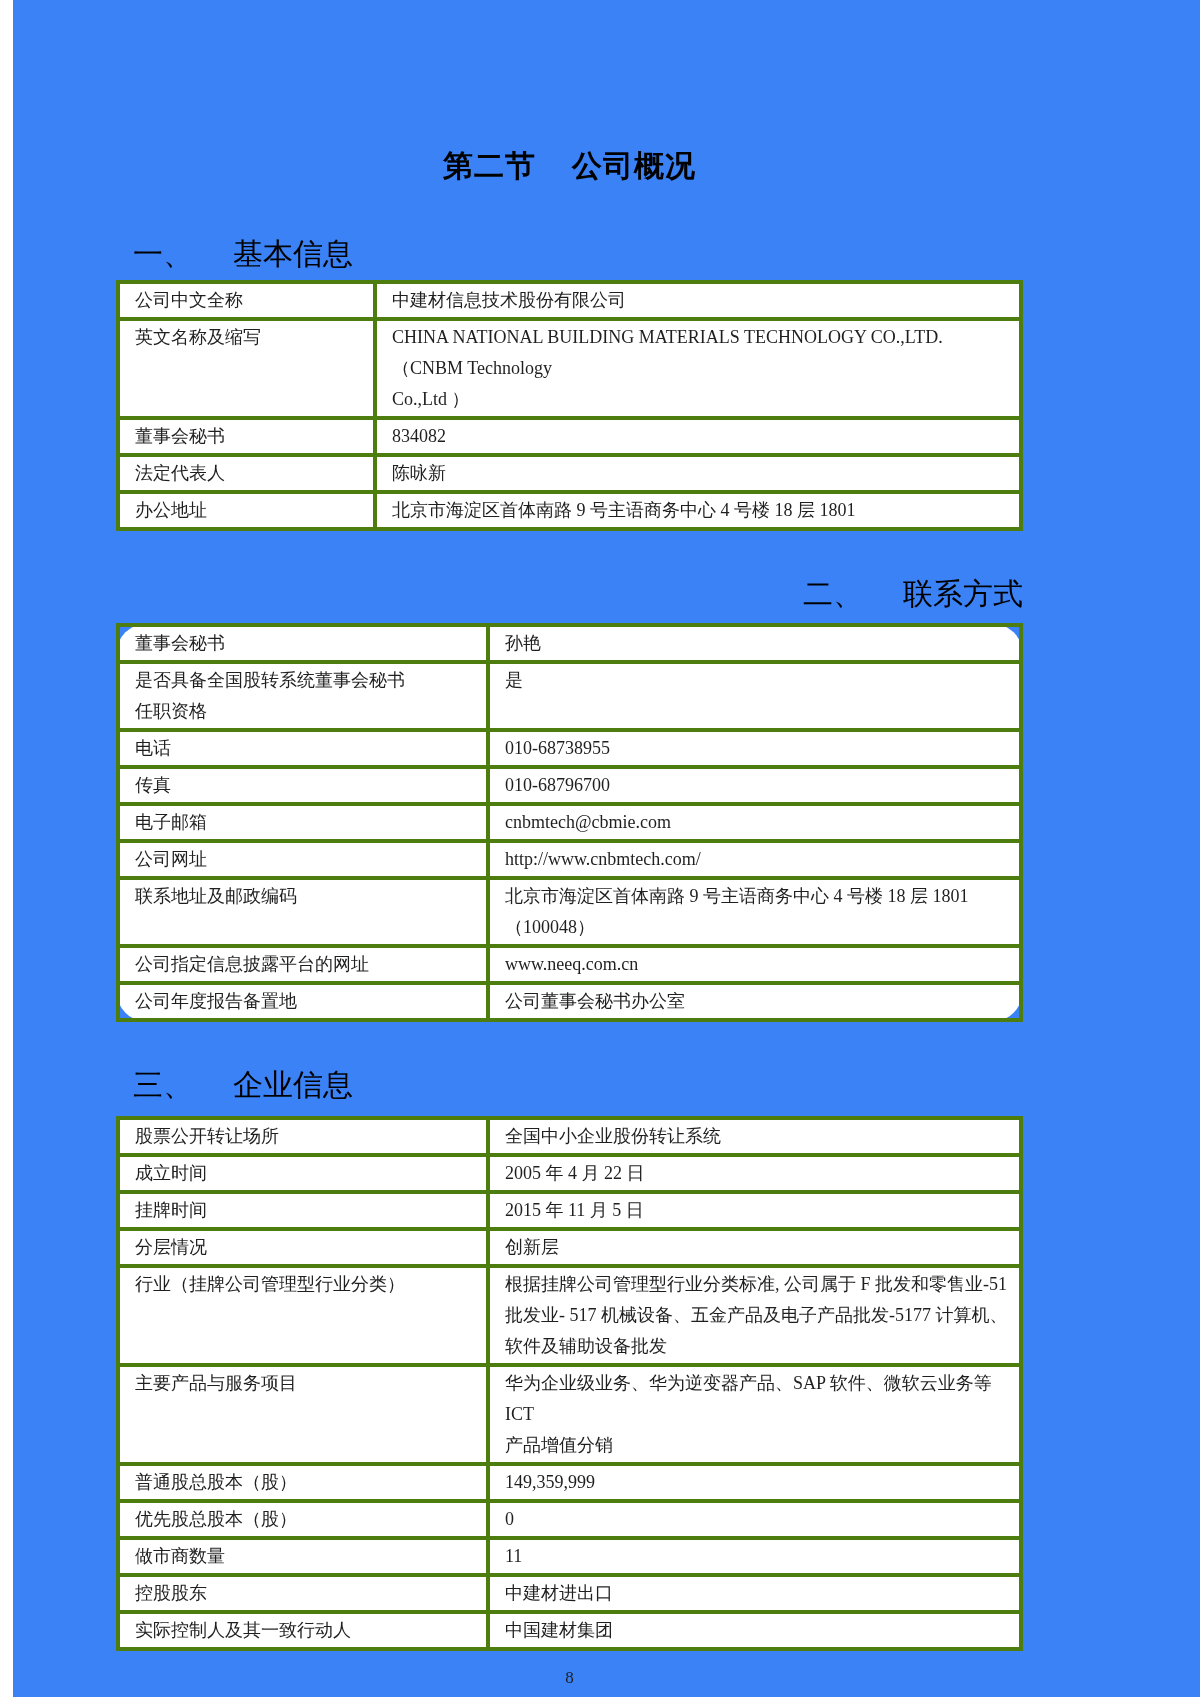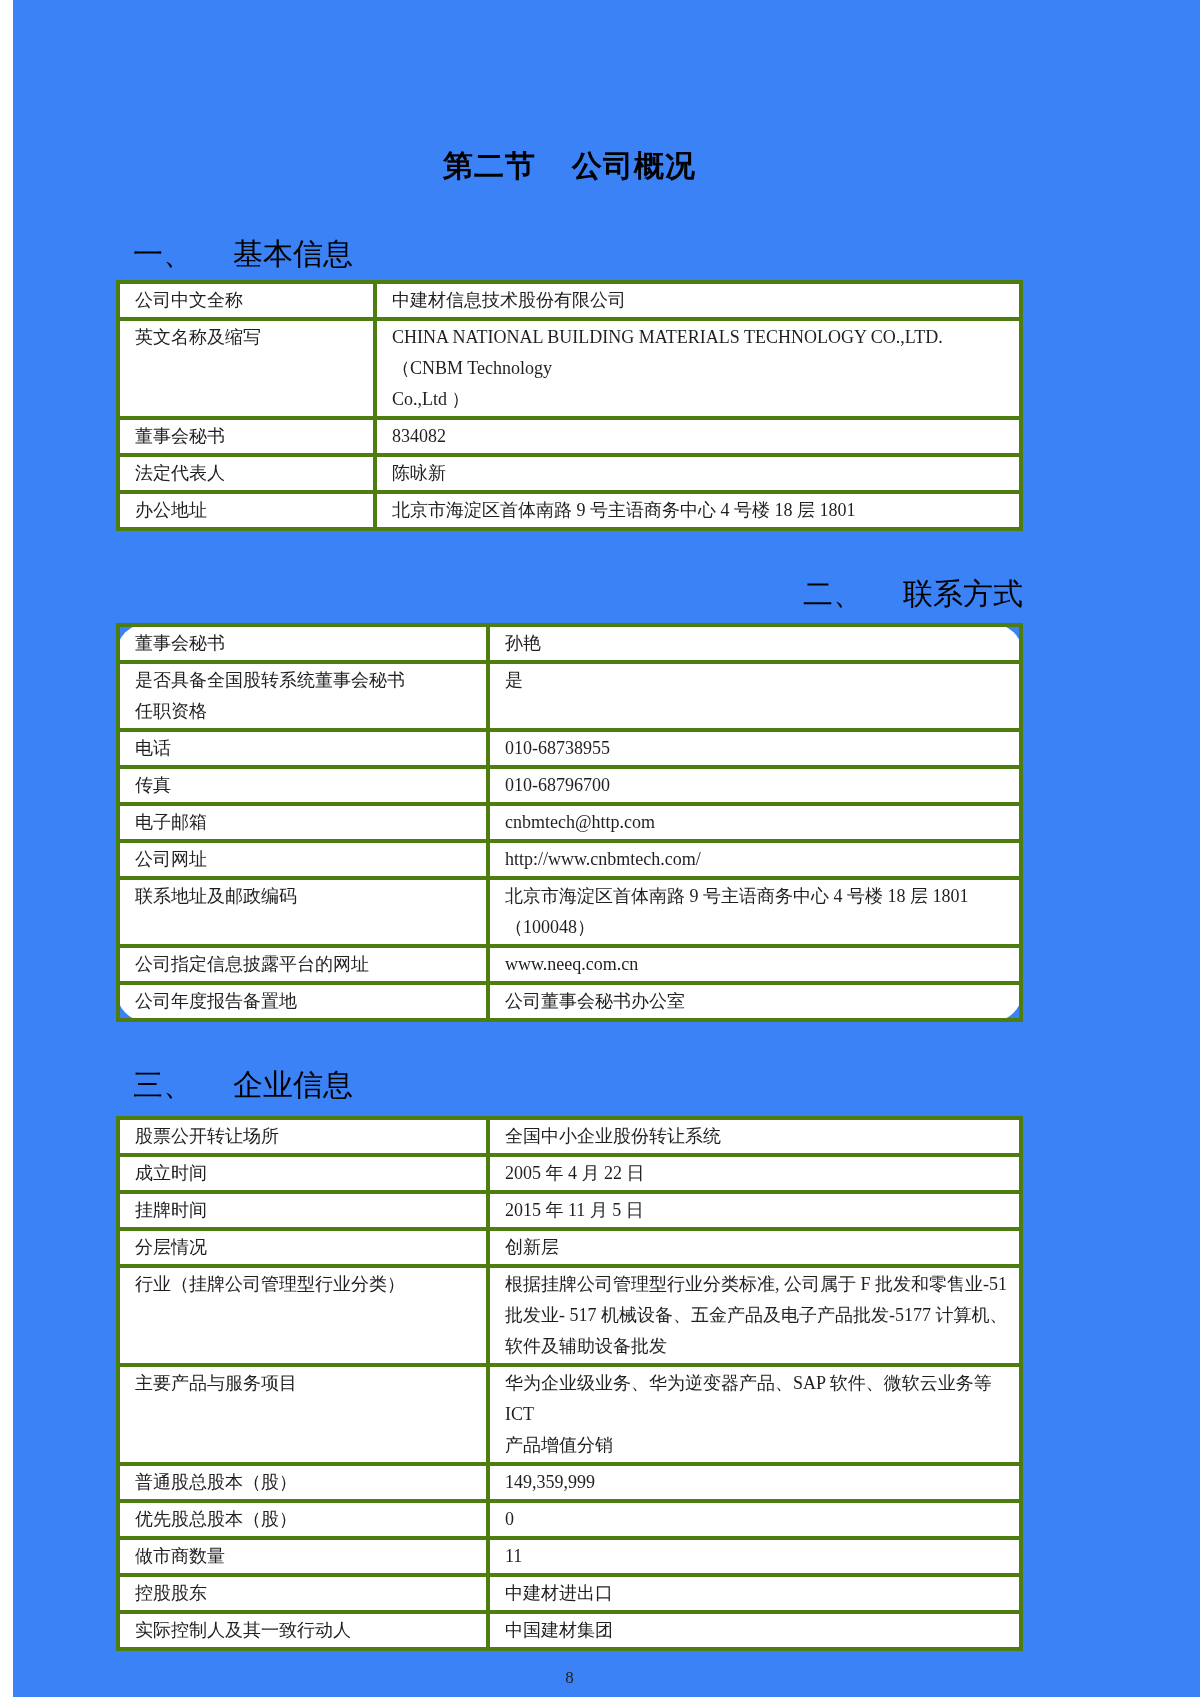--- a/index.html
+++ b/index.html
@@ -147,21 +147,21 @@
             <tr>
               <td class="cell-label">电话</td>
               <td class="cell-value">010-68738955</td>
             </tr>
             <tr>
               <td class="cell-label">传真</td>
               <td class="cell-value">010-68796700</td>
             </tr>
             <tr>
               <td class="cell-label">电子邮箱</td>
-              <td class="cell-value">cnbmtech@http.com</td>
+              <td class="cell-value">cnbmtech@cbmie.com</td>
             </tr>
             <tr>
               <td class="cell-label">公司网址</td>
               <td class="cell-value">http://www.cnbmtech.com/</td>
             </tr>
             <tr>
               <td class="cell-label">联系地址及邮政编码</td>
               <td class="cell-value">北京市海淀区首体南路 9 号主语商务中心 4 号楼 18 层 1801
 （100048）</td>
             </tr>

